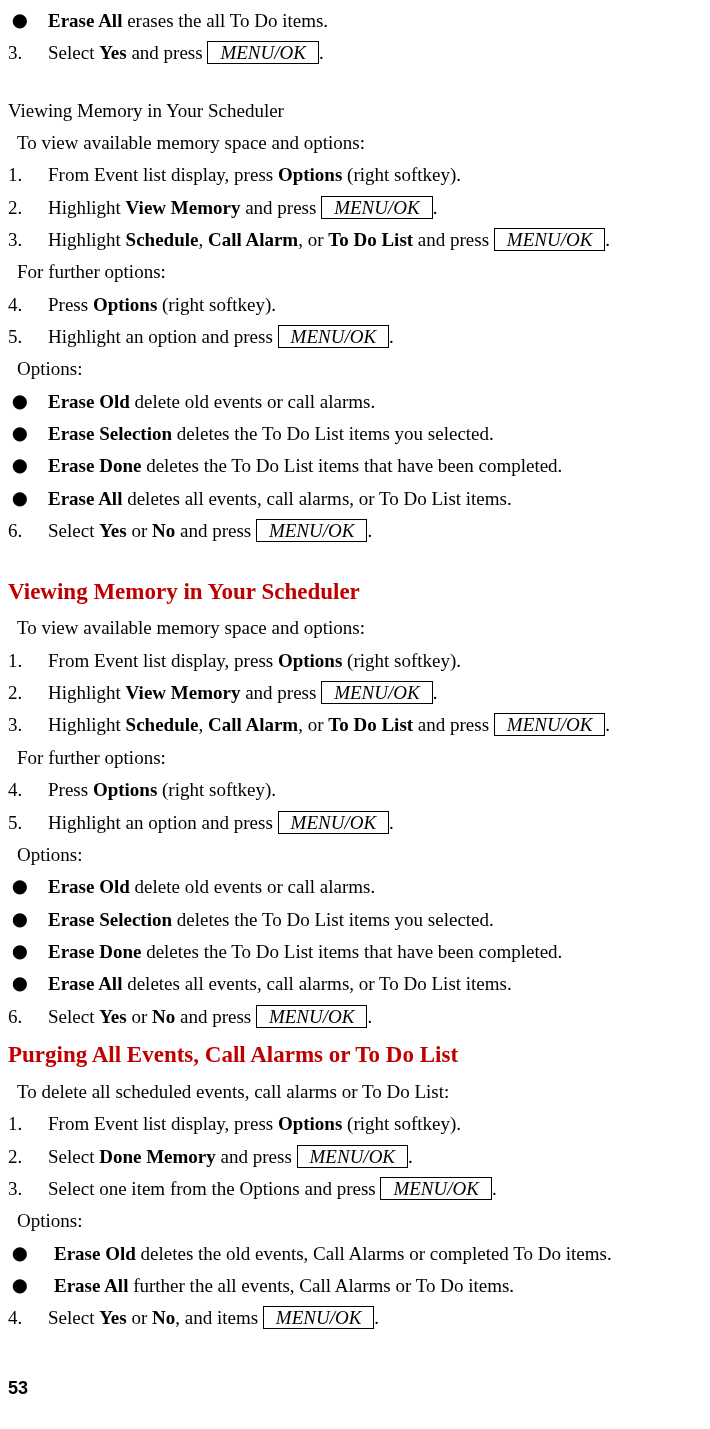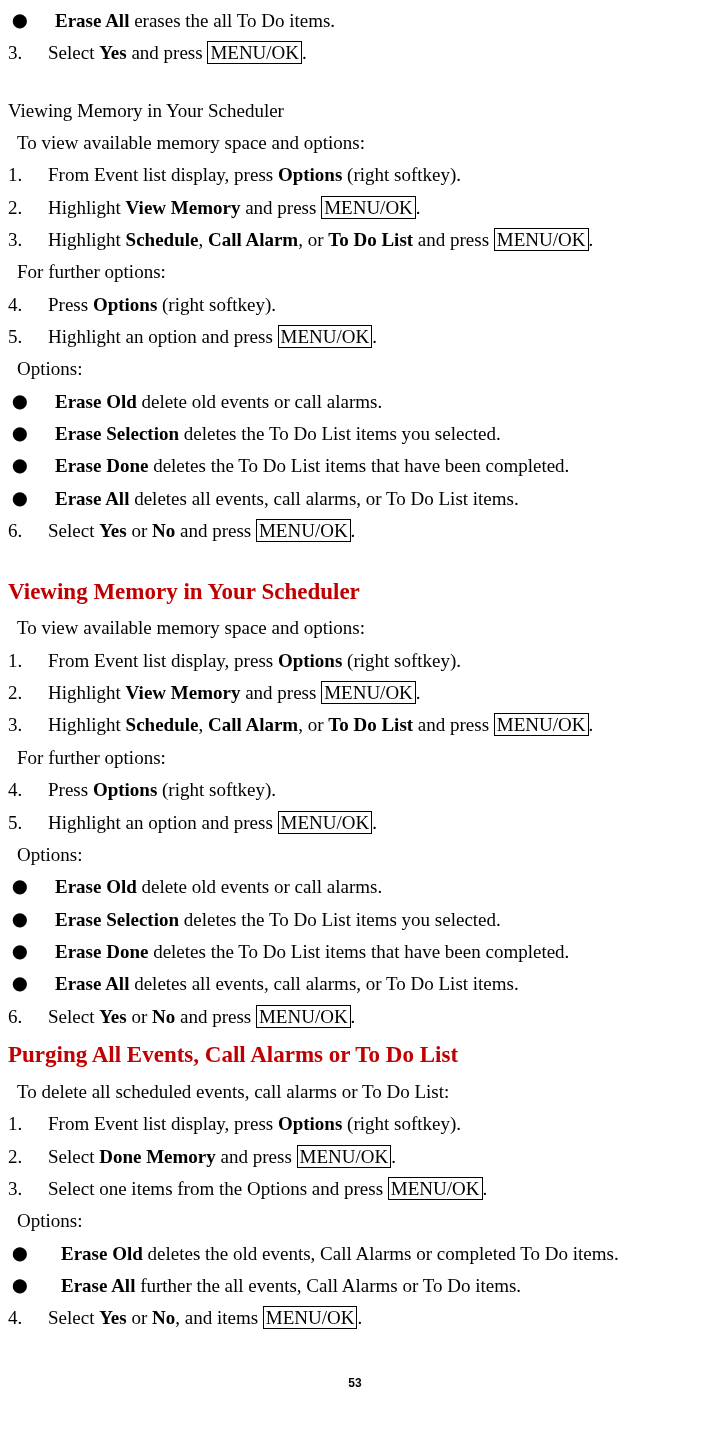--- a/index.html
+++ b/index.html
@@ -8,21 +8,22 @@
     line-height: 1.65;
     color: #000;
     background: #fff;
     margin: 0;
     padding: 4px 8px 20px 8px;
     width: 694px;
   }
   .b { font-weight: bold; }
   .key {
     border: 1px solid #000;
-    padding: 0 2px;
+    padding: 0 12px;
+    font-style: italic;
   }
   .ol-item {
     display: flex;
     margin: 1px 0;
   }
   .ol-num {
     width: 40px;
     flex-shrink: 0;
   }
   .ol-body {
@@ -32,41 +33,41 @@
     display: flex;
     margin: 1px 0;
     padding-left: 4px;
   }
   .ul-bullet {
     width: 36px;
     flex-shrink: 0;
     font-size: 14px;
     padding-top: 4px;
   }
-  .ul-body { flex: 1; margin-left: 7px; }
+  .ul-body { flex: 1; }
   .ul-item.wide .ul-bullet { width: 42px; }
   h2.red {
     color: #c00000;
     font-size: 23px;
     font-weight: bold;
     margin: 4px 0 2px 0;
   }
   h2.black {
     color: #000;
     font-size: 19px;
     font-weight: normal;
     margin: 26px 0 0 0;
   }
   p { margin: 1px 9px; }
   .page-num {
-    text-align: center;
+    text-align: left;
     font-weight: bold;
     margin-top: 40px;
     font-family: Arial, sans-serif;
-    font-size: 12px;
+    font-size: 18px;
   }
 </style>
 </head>
 <body>
 
 <div class="ul-item">
   <span class="ul-bullet">⬤</span>
   <span class="ul-body"><span class="b">Erase All</span><span> erases the all To Do items.</span></span>
 </div>
 <div class="ol-item">
@@ -186,21 +187,21 @@
     <div class="ol-item">
       <span class="ol-num">1.</span>
       <span class="ol-body"><span>From Event list display, press </span><span class="b">Options</span><span> (right softkey).</span></span>
     </div>
     <div class="ol-item">
       <span class="ol-num">2.</span>
       <span class="ol-body"><span>Select </span><span class="b">Done Memory</span><span> and press </span><span class="key">MENU/OK</span><span>.</span></span>
     </div>
     <div class="ol-item">
       <span class="ol-num">3.</span>
-      <span class="ol-body"><span>Select one items from the Options and press </span><span class="key">MENU/OK</span><span>.</span></span>
+      <span class="ol-body"><span>Select one item from the Options and press </span><span class="key">MENU/OK</span><span>.</span></span>
     </div>
   </div>
 <p>Options:</p>
 <div id="sec3_bullets">
     <div class="ul-item wide">
       <span class="ul-bullet">⬤</span>
       <span class="ul-body"><span class="b">Erase Old</span><span> deletes the old events, Call Alarms or completed To Do items.</span></span>
     </div>
     <div class="ul-item wide">
       <span class="ul-bullet">⬤</span>

